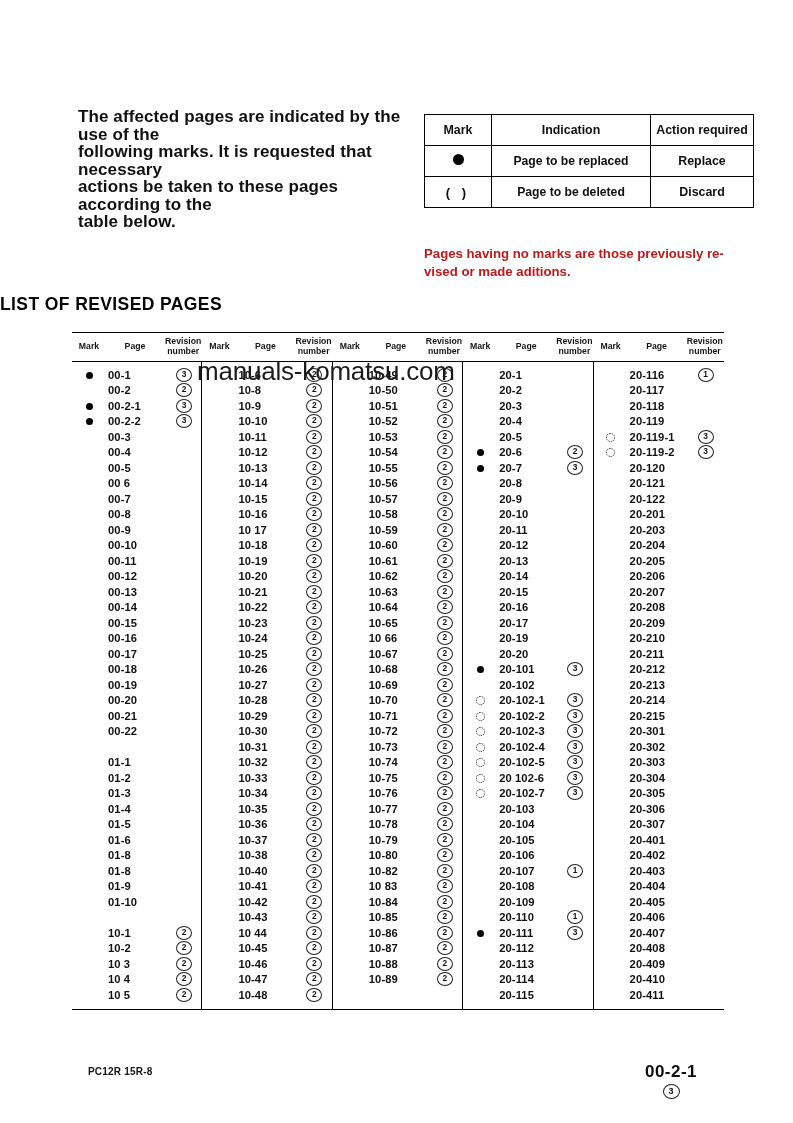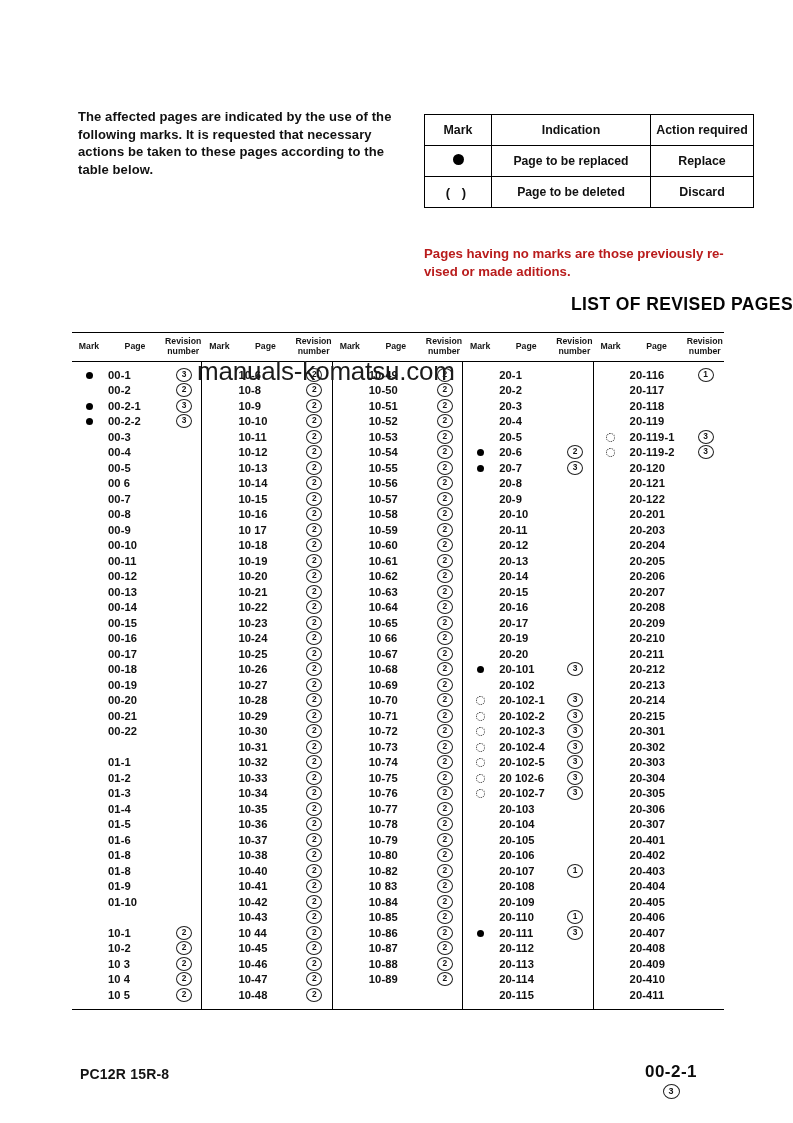--- a/index.html
+++ b/index.html
@@ -17,21 +17,21 @@
   }
 
   
   #intro-area {
     position: absolute;
     left: 78px;
     top: 108px;
     width: 345px;
   }
   #intro-paragraph {
-    font-size: 13px;
+    font-size: 17px;
     line-height: 17.5px;
     font-weight: 600;
     letter-spacing: 0.1px;
     color: #111;
     white-space: pre-line;
   }
 
   
   #marks-table {
     position: absolute;
@@ -84,21 +84,21 @@
     font-weight: 600;
     color: #b91c1c;
     white-space: pre-line;
   }
 
   
   #list-title {
     position: absolute;
     left: 0; right: 0;
     top: 294px;
-    text-align: right;
+    text-align: left;
     font-size: 17.5px;
     font-weight: 700;
     letter-spacing: 0.4px;
     color: #050505;
   }
 
   
   #revision-table-wrap {
     position: absolute;
     left: 72px;
@@ -207,23 +207,23 @@
     top: 356px;
     font-size: 26px;
     font-weight: 400;
     color: #1b1b1b;
     letter-spacing: -0.2px;
     white-space: nowrap;
     pointer-events: none;
   }
   #footer-left {
     position: absolute;
-    left: 80px;
+    left: 88px;
     top: 1066px;
-    font-size: 14px;
+    font-size: 10px;
     font-weight: 600;
     letter-spacing: 0.2px;
     color: #141414;
   }
   #footer-right {
     position: absolute;
     right: 62px;
     top: 1062px;
     text-align: center;
     width: 120px;

